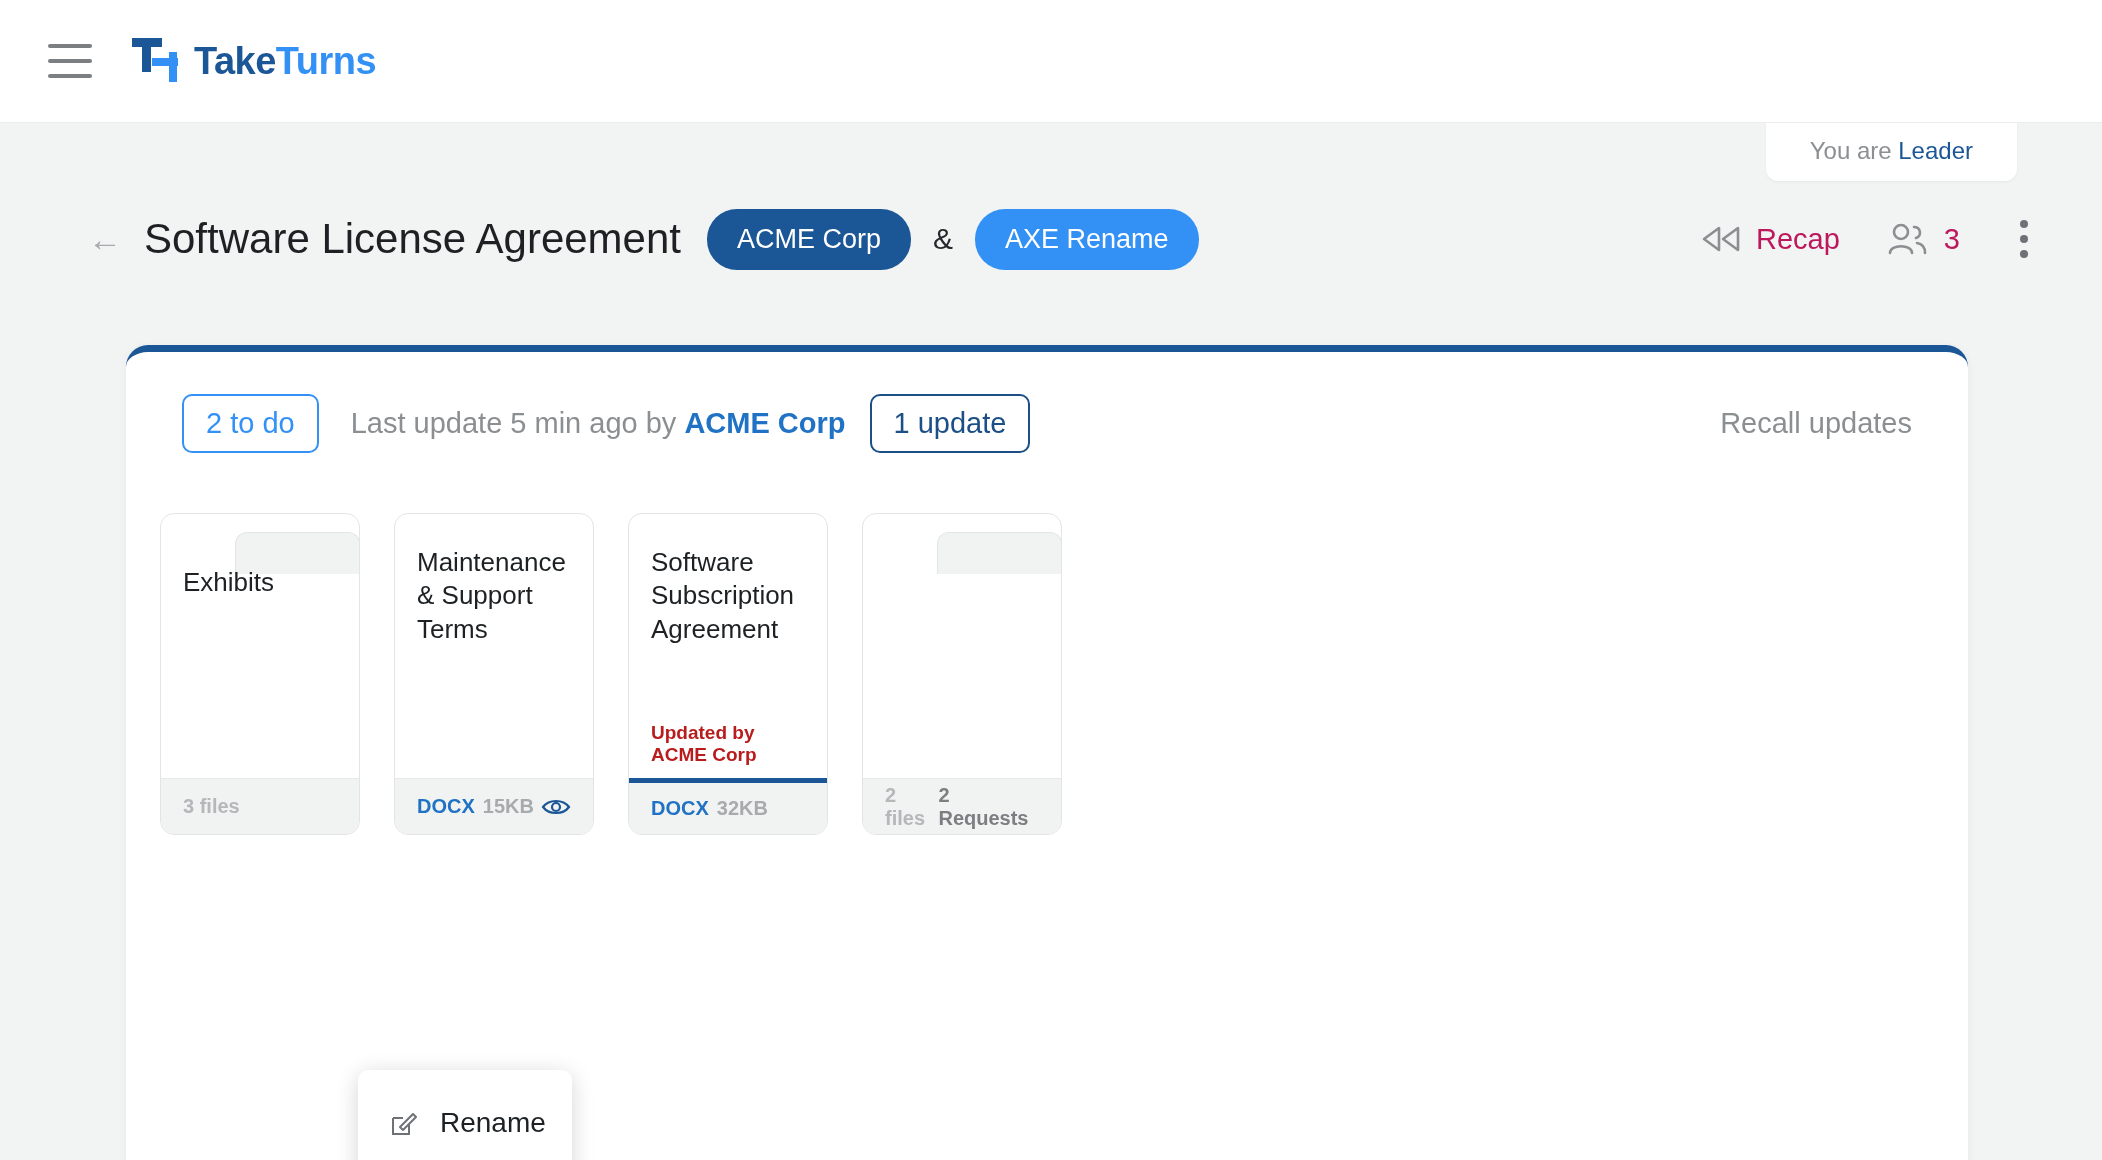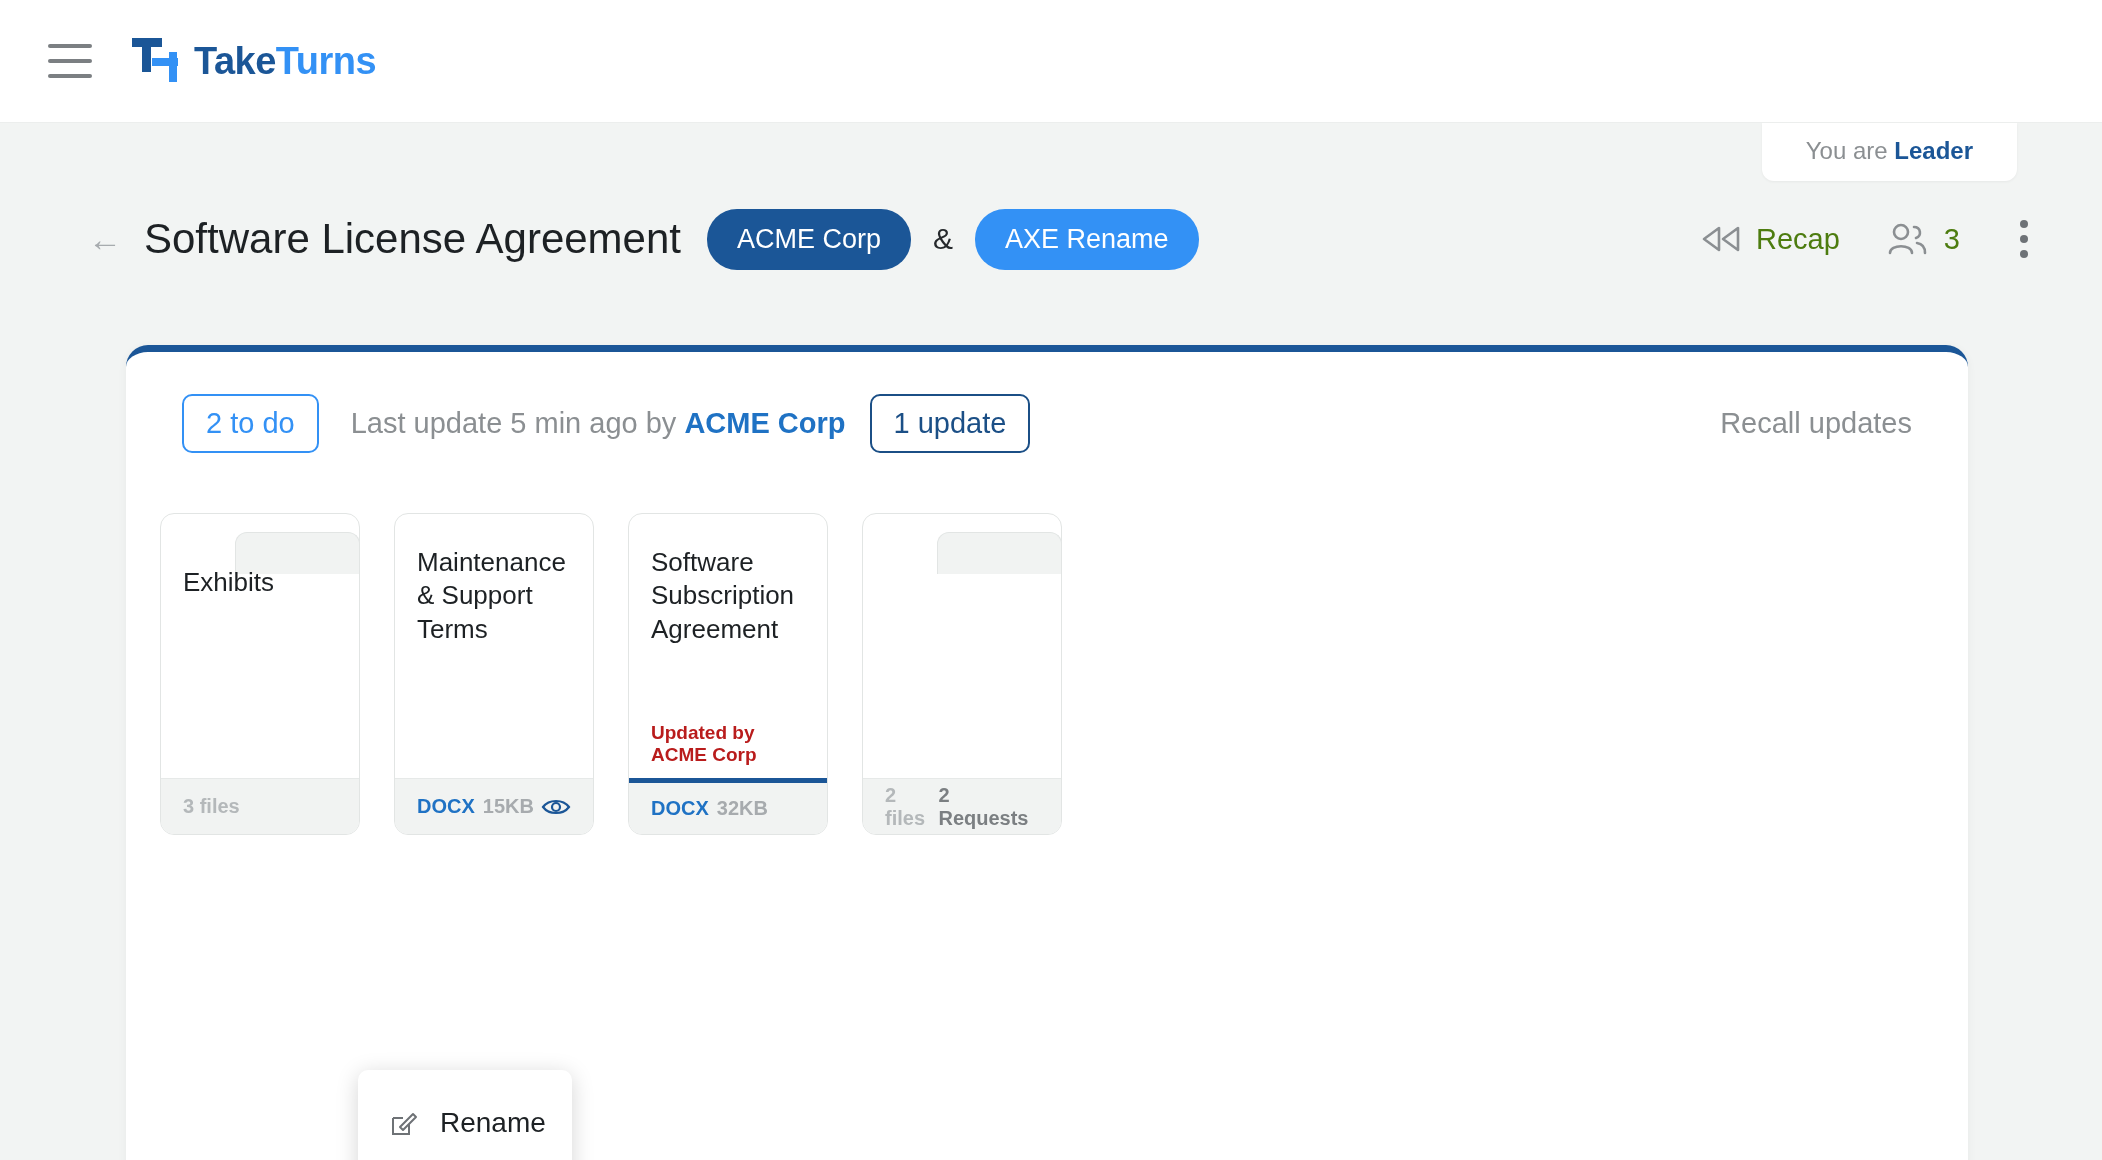--- a/index.html
+++ b/index.html
@@ -38,21 +38,21 @@
   
   .leader-badge {
     position: absolute; top: 0; right: 85px;
     background: #ffffff;
     border-radius: 0 0 12px 12px;
     padding: 14px 44px 16px 44px;
     font-size: 24px;
     box-shadow: 0 1px 3px rgba(0,0,0,0.05);
   }
   .leader-badge .muted { color: #8b8f92; }
-  .leader-badge .lead { color: #1b5697; font-weight: 700; }
+  .leader-badge .lead { color: #1b5697; font-weight: 400; }
 
   
   .title-row {
     position: absolute; top: 78px; left: 0; right: 0;
     height: 76px;
     display: flex; align-items: center;
     padding-left: 88px; padding-right: 60px;
   }
   .back-arrow {
     font-size: 34px; color: #a7abae; margin-right: 22px; cursor: pointer;
@@ -68,21 +68,21 @@
   }
   .party-pill.dark { background: #1b5697; }
   .party-pill.light { background: #3391f5; }
   .amp { font-size: 30px; color: #26292c; margin: 0 22px; }
 
   .title-actions {
     margin-left: auto; display: flex; align-items: center; gap: 46px;
   }
   .action-btn {
     display: flex; align-items: center; gap: 14px;
-    color: #4d7c0f; font-size: 29px; cursor: pointer;
+    color: #be185d; font-size: 29px; cursor: pointer;
   }
   .dots-btn {
     display: flex; flex-direction: column; gap: 7px; cursor: pointer;
     padding: 6px 14px;
   }
   .dots-btn i { width: 8px; height: 8px; border-radius: 50%; background: #6e7276; display: block; }
 
   
   .panel {
     position: absolute; top: 222px; left: 126px; right: 134px; bottom: -40px;

